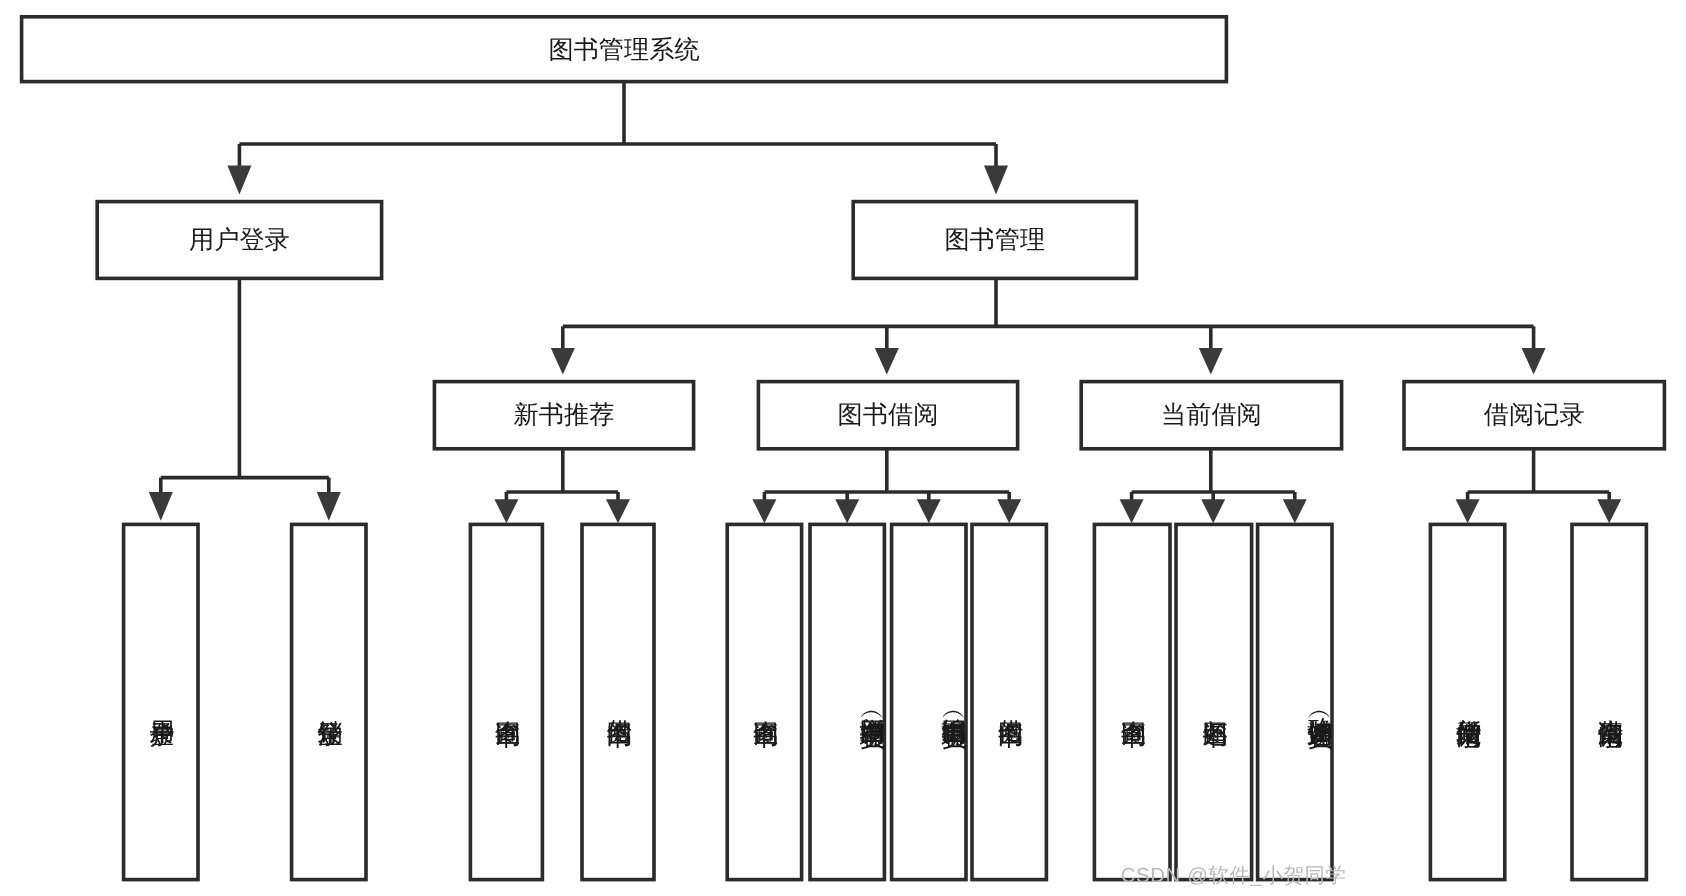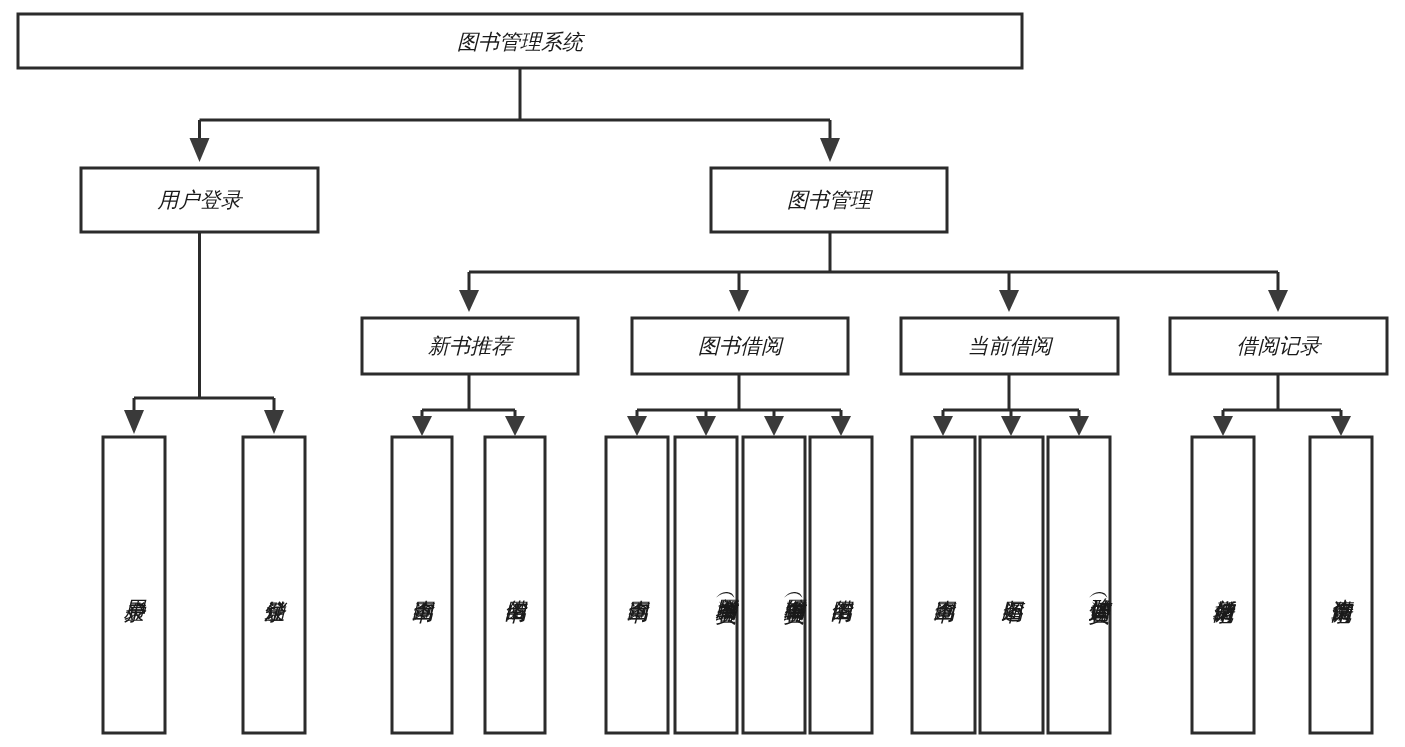--- a/index.html
+++ b/index.html
@@ -11,21 +11,20 @@
     width: 1405px;
     height: 747px;
     font-family: "Liberation Sans", "DejaVu Sans", sans-serif;
     overflow: hidden;
     position: relative;
   }
   #diagram-root {
     position: relative;
     width: 1132px;
     height: 747px;
-    font-style: italic;
   }
   svg.diagram-svg {
     position: absolute;
     top: 0;
     left: 0;
     width: 1405px;
     height: 747px;
     display: block;
   }
   .node-box {
@@ -210,13 +209,14 @@
   <div class="leaf-label-wrap" style="left:606px;  top:437px; width:62px; height:296px;">查询图书</div>
   <div class="leaf-label-wrap" style="left:675px;  top:437px; width:62px; height:296px; align-items:flex-start;">新增图书（管理员）</div>
   <div class="leaf-label-wrap" style="left:743px;  top:437px; width:62px; height:296px; align-items:flex-start;">编辑图书（管理员）</div>
   <div class="leaf-label-wrap" style="left:810px;  top:437px; width:62px; height:296px;">借阅图书</div>
   <div class="leaf-label-wrap" style="left:912px;  top:437px; width:63px; height:296px;">查询图书</div>
   <div class="leaf-label-wrap" style="left:980px;  top:437px; width:63px; height:296px;">归还图书</div>
   <div class="leaf-label-wrap" style="left:1048px; top:437px; width:62px; height:296px; align-items:flex-start;">确认归还（管理员）</div>
   <div class="leaf-label-wrap" style="left:1192px; top:437px; width:62px; height:296px;">新增借阅记录</div>
   <div class="leaf-label-wrap" style="left:1310px; top:437px; width:62px; height:296px;">查询借阅记录</div>
 
+  <div class="watermark">CSDN @软件_小贺同学</div>
 </div>
 
 </body></html>

